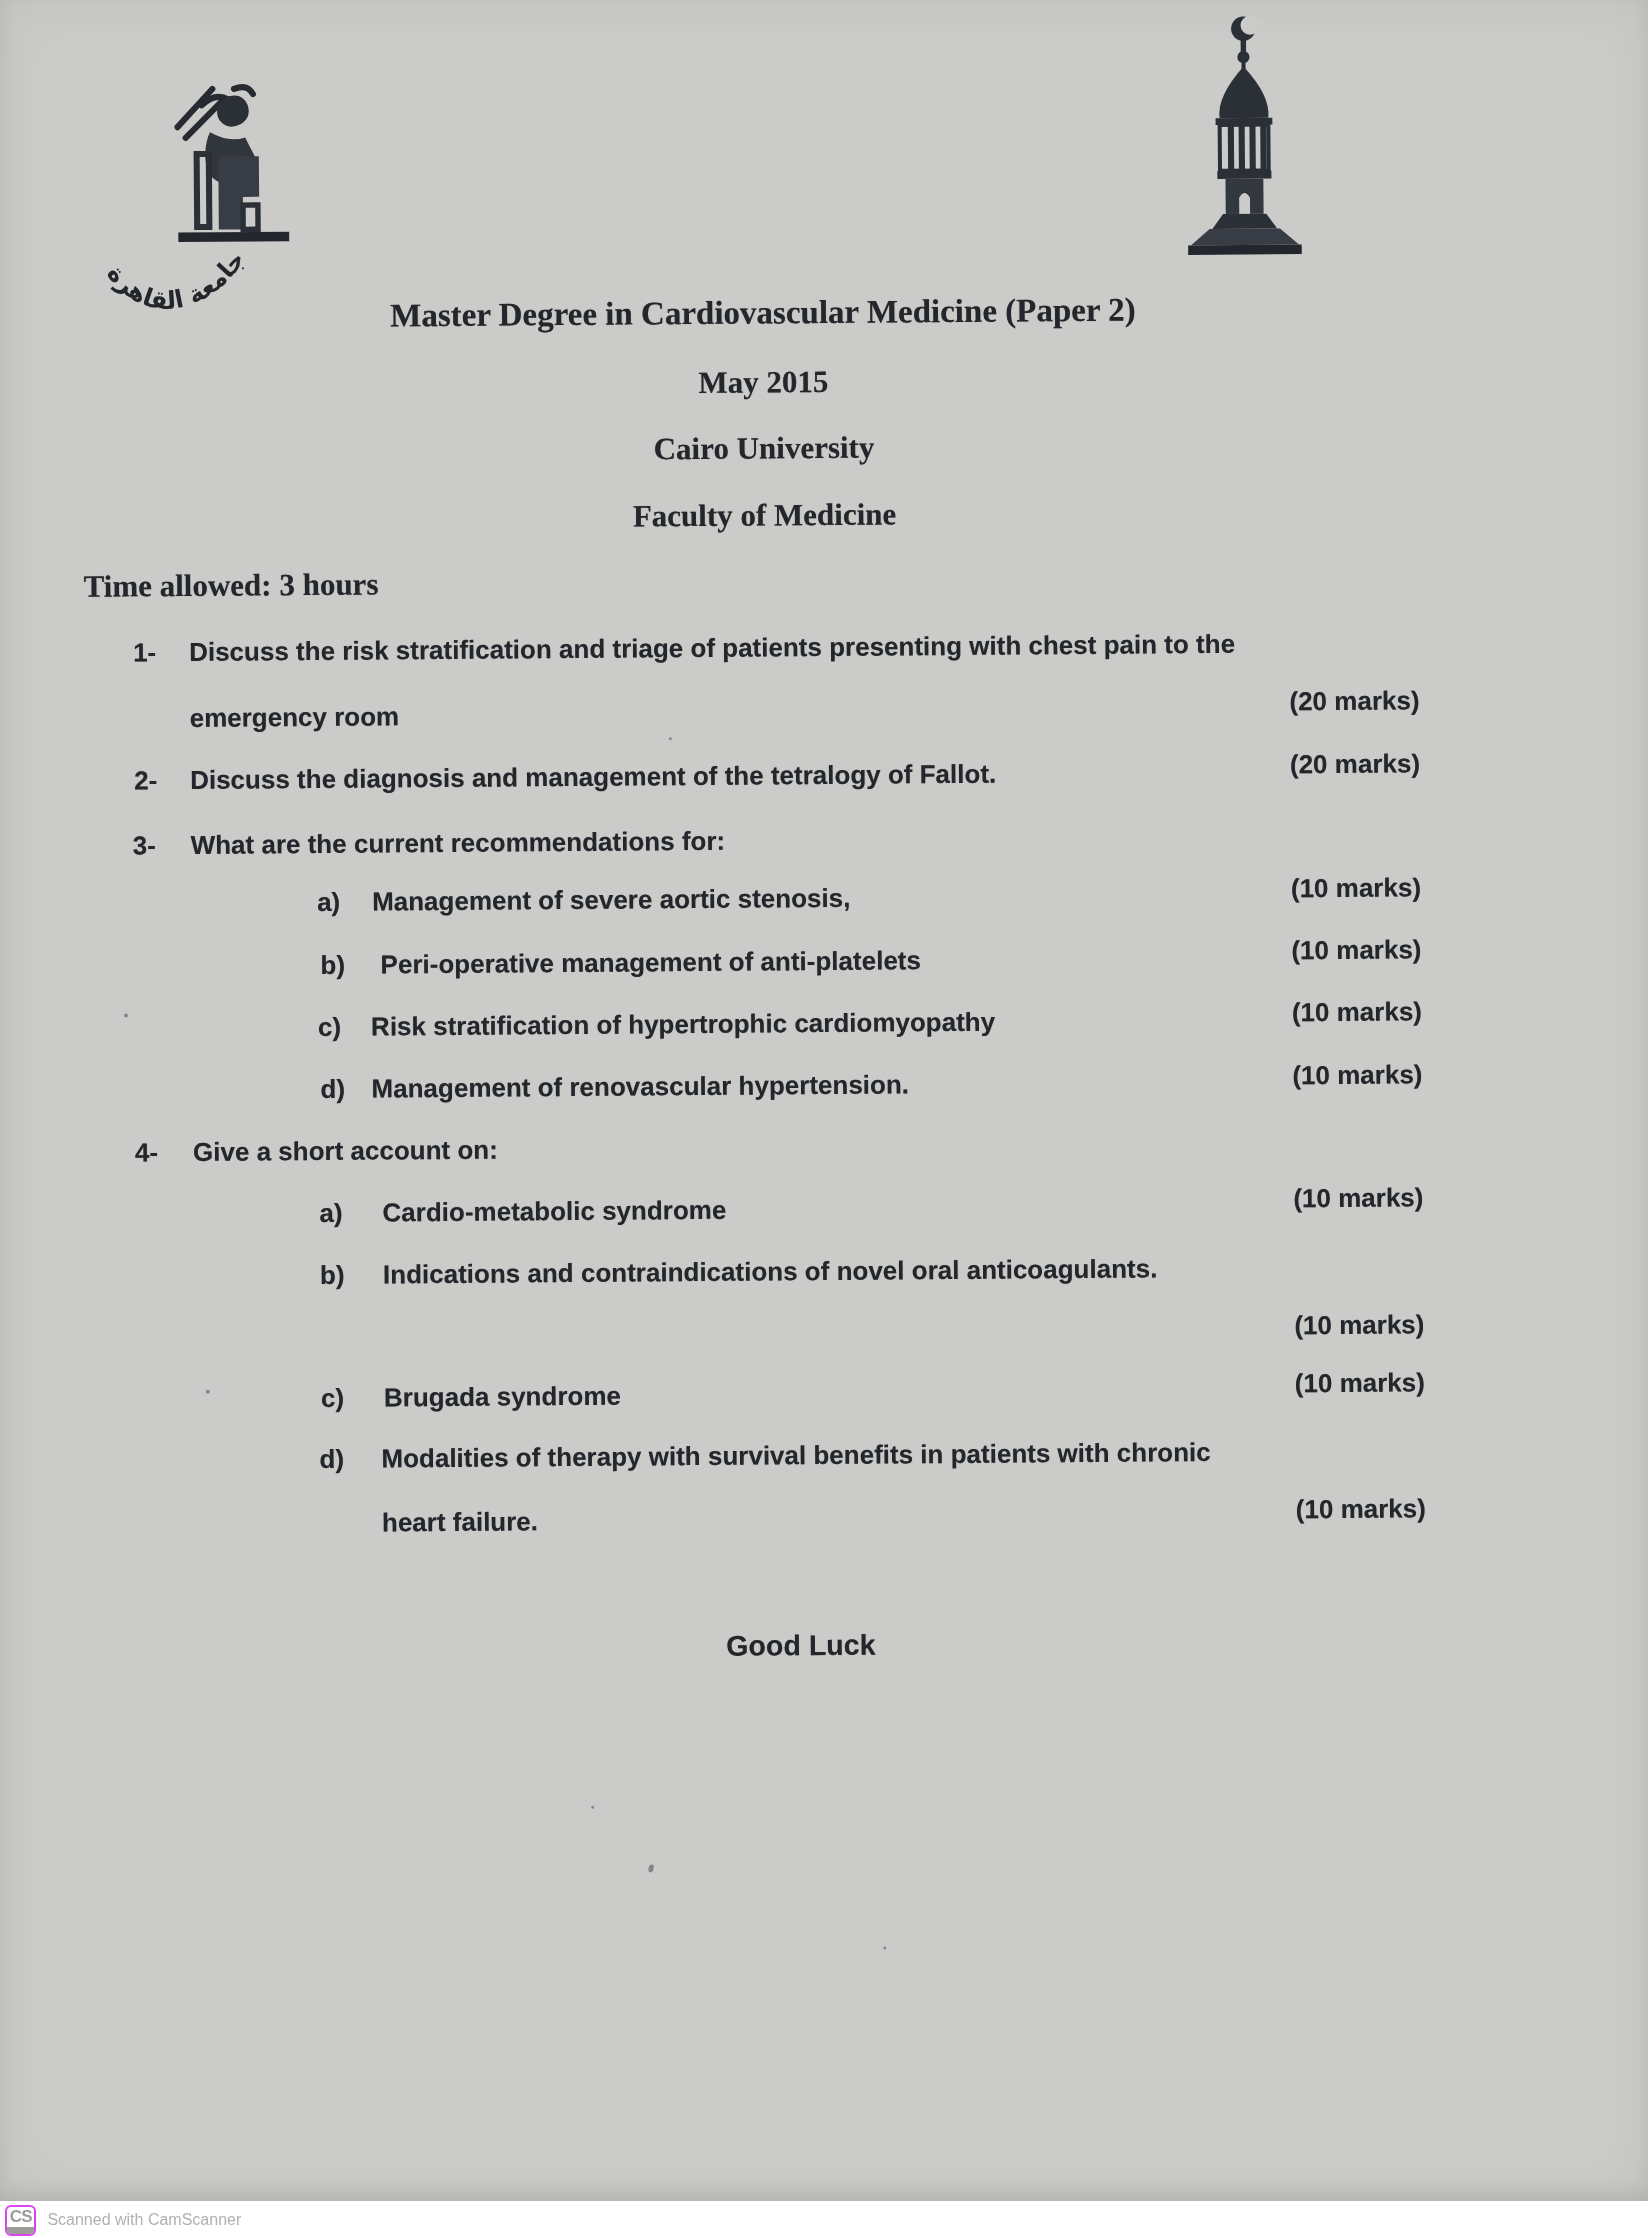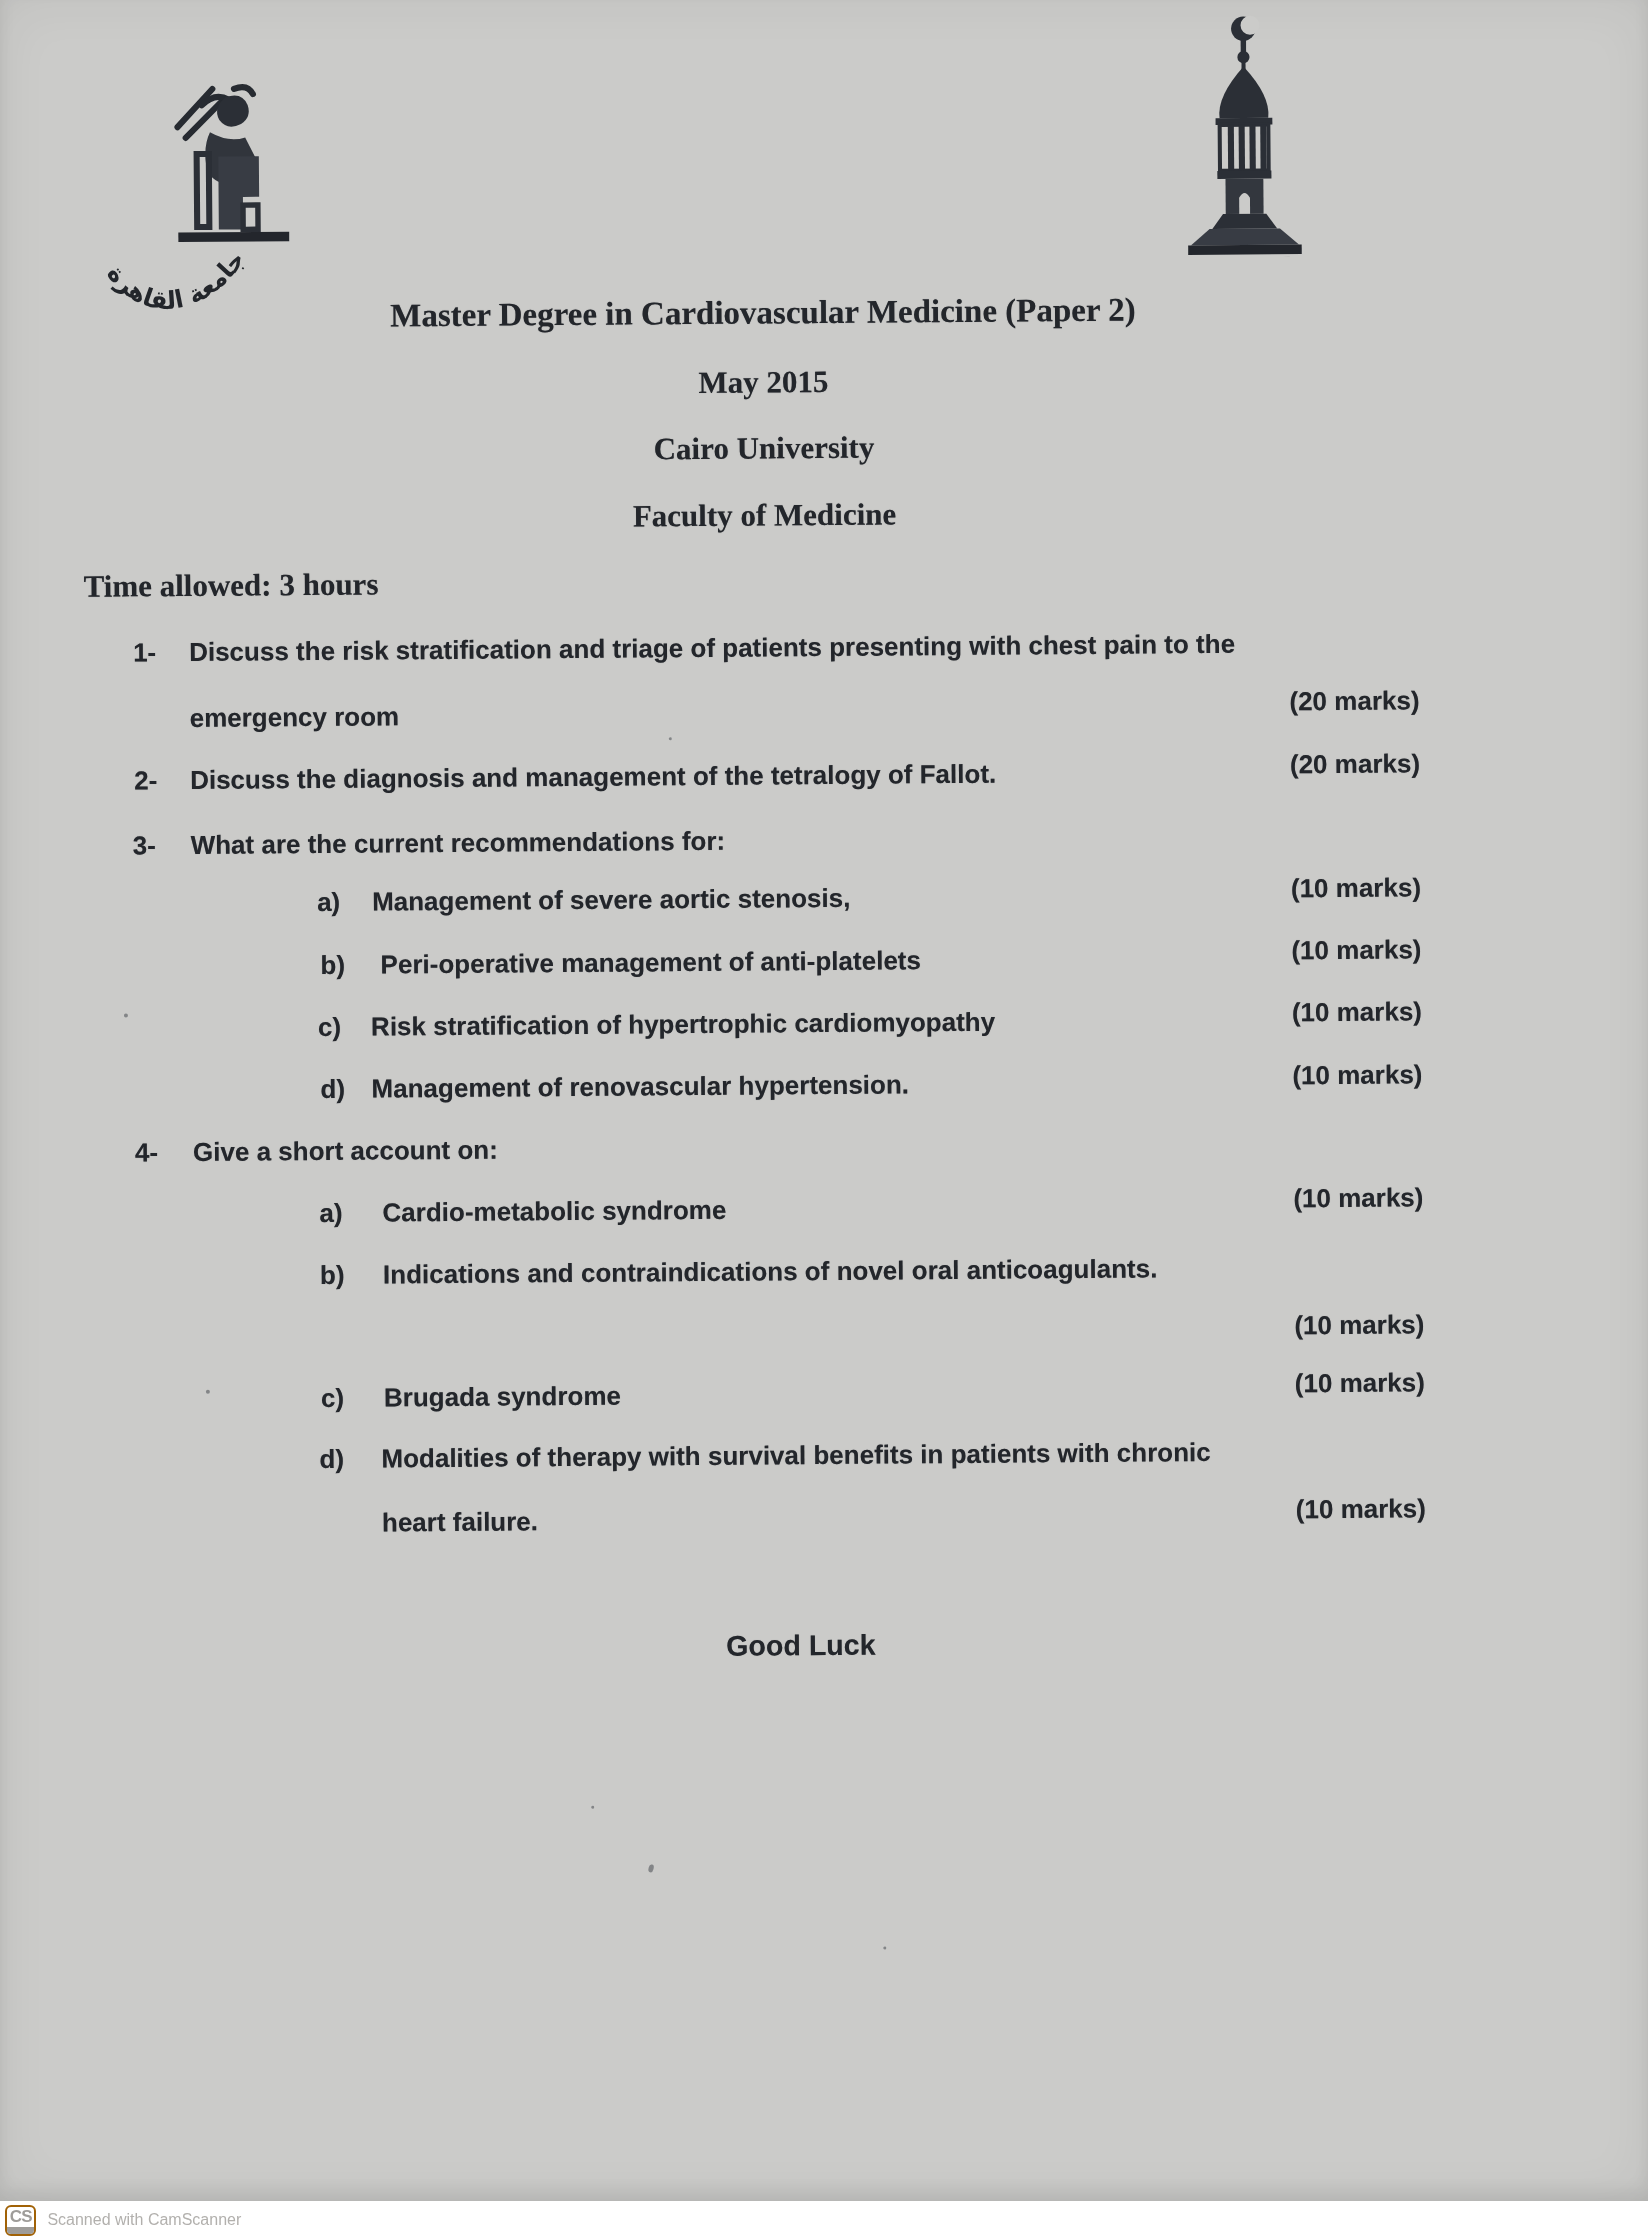--- a/index.html
+++ b/index.html
@@ -32,21 +32,21 @@
   .f-q     { font-size:26px; }
   .center  { left:0; width:1537px; text-align:center; }
   .marks   { right:227px; text-align:center; }
   .speck { position:absolute; background:#3c4046; border-radius:50%; opacity:0.5; }
   .footer {
     position:absolute; left:0; right:0; bottom:0; height:38px; background:#ffffff;
     display:flex; align-items:center;
   }
   .cs-badge {
     position:relative; width:31px; height:31px; margin-left:5.4px;
-    border:2px solid #a16207; border-radius:6.1px; background:#ffffff;
+    border:2px solid #d946ef; border-radius:6.1px; background:#ffffff;
     box-sizing:border-box; overflow:hidden; flex:0 0 auto;
   }
   .cs-letters {
     position:absolute; left:0; right:0; top:0.7px; text-align:center;
     font-family:"Liberation Sans", sans-serif; font-weight:bold;
     font-size:17px; color:#9e9c99; letter-spacing:-0.7px;
   }
   .cs-band { position:absolute; left:0; right:0; bottom:0; height:6.1px; background:#9e9c99; }
   .cs-text {
     margin-left:11px; font-size:16px; color:#b2b0ad;

